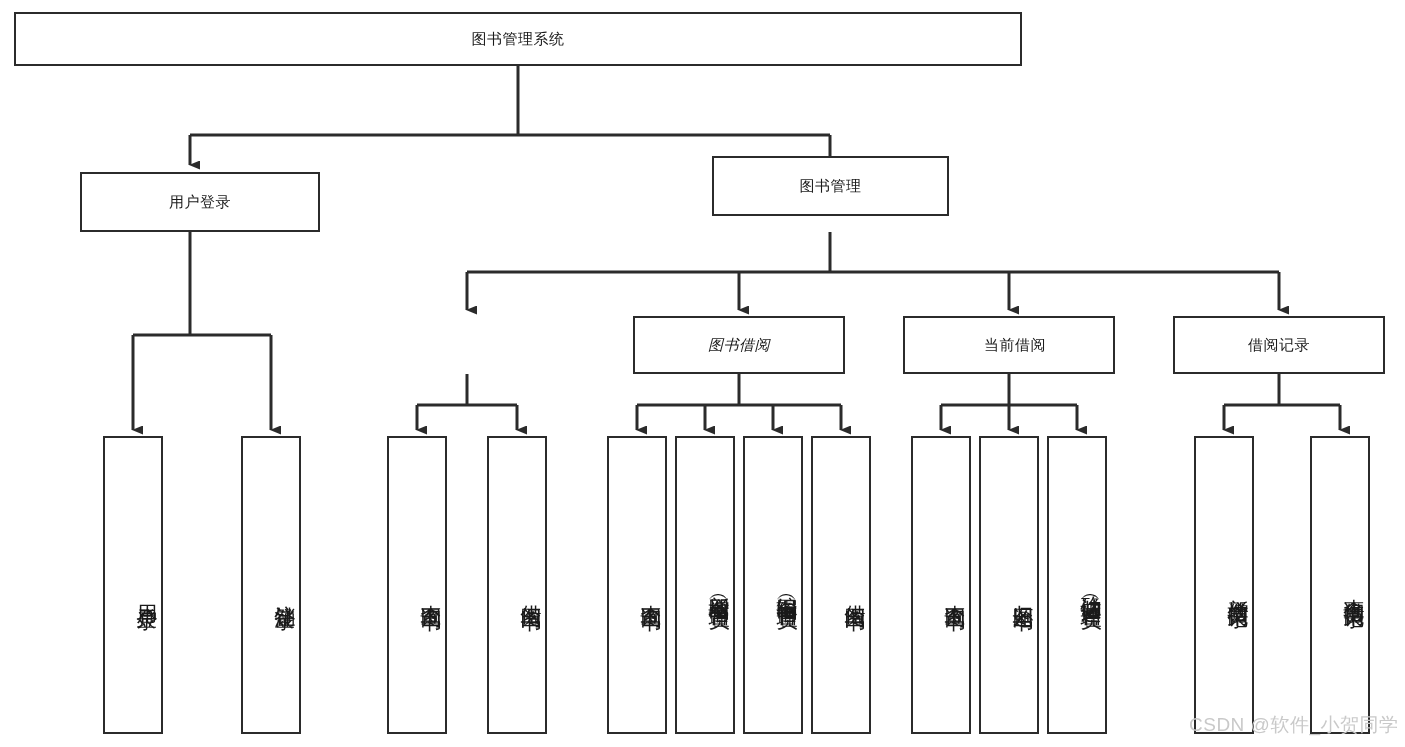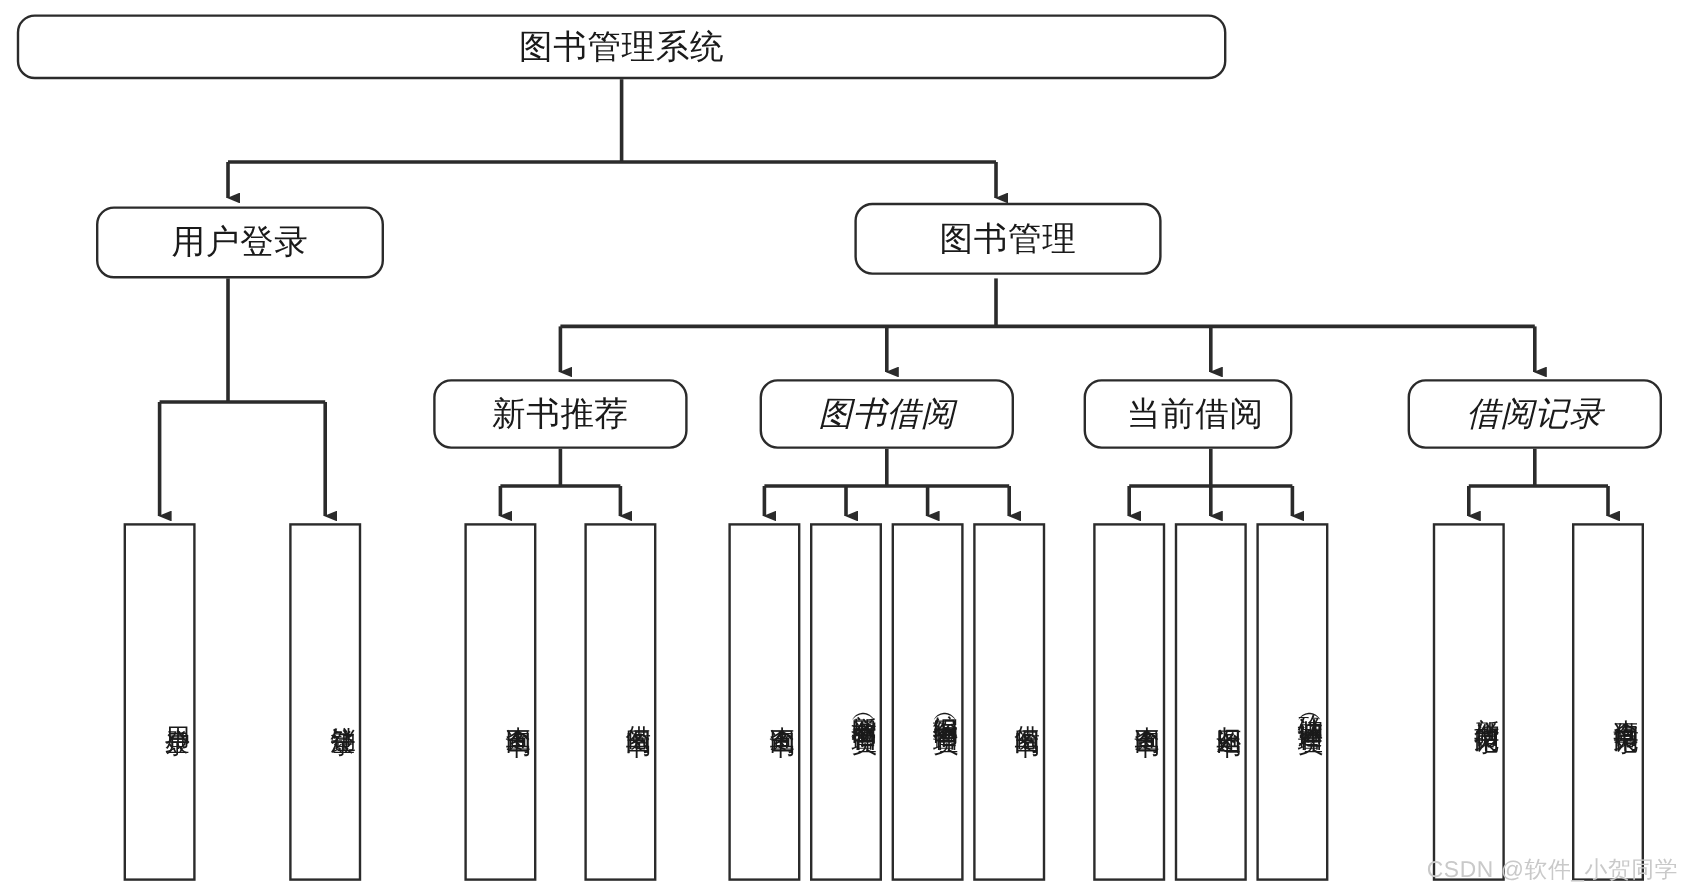--- a/index.html
+++ b/index.html
@@ -27,24 +27,23 @@
     box-sizing: border-box;
     border: 2px solid #2b2b2b;
     background: #ffffff;
     display: flex;
     align-items: center;
     justify-content: center;
     text-align: center;
     color: #1a1a1a;
   }
   .node.horiz {
-    font-size: 28px;
+    font-size: 15px;
     letter-spacing: 0.5px;
     line-height: 1.2;
-    border-radius: 15px;
   }
   .node.vert {
     writing-mode: vertical-rl;
     text-orientation: upright;
     font-size: 21px;
     letter-spacing: 2px;
     align-items: flex-start;
     justify-content: center;
     padding-top: 14px;
   }
@@ -123,34 +122,31 @@
     <line x1="1340" y1="405" x2="1340" y2="430" stroke="#2b2b2b" stroke-width="3" marker-end="url(#arrowhead)"></line>
   </svg>
 
   <div class="node horiz" style="left:14px; top:12px; width:1008px; height:54px;">
     <span>图书管理系统</span>
   </div>
 
   <div class="node horiz" style="left:80px; top:172px; width:240px; height:60px;">
     <span>用户登录</span>
   </div>
-  <div class="node horiz" style="left:712px; top:169px; width:256px; height:60px;">
+  <div class="node horiz" style="left:712px; top:156px; width:237px; height:60px;">
     <span>图书管理</span>
   </div>
 
-  <div class="node horiz" style="left:361px; top:316px; width:212px; height:58px;">
-    <span>新书推荐</span>
-  </div>
   <div class="node horiz" style="left:633px; top:316px; width:212px; height:58px;font-style:italic;">
     <span>图书借阅</span>
   </div>
-  <div class="node horiz" style="left:903px; top:316px; width:174px; height:58px;padding-left:12px;">
+  <div class="node horiz" style="left:903px; top:316px; width:212px; height:58px;padding-left:12px;">
     <span>当前借阅</span>
   </div>
-  <div class="node horiz" style="left:1173px; top:316px; width:212px; height:58px;font-style:italic;">
+  <div class="node horiz" style="left:1173px; top:316px; width:212px; height:58px;">
     <span>借阅记录</span>
   </div>
 
   <div class="node vert" style="left:103px; top:436px; width:60px; height:298px;">
     <span>用户登录</span>
   </div>
   <div class="node vert" style="left:241px; top:436px; width:60px; height:298px;">
     <span>注销登录</span>
   </div>
 

